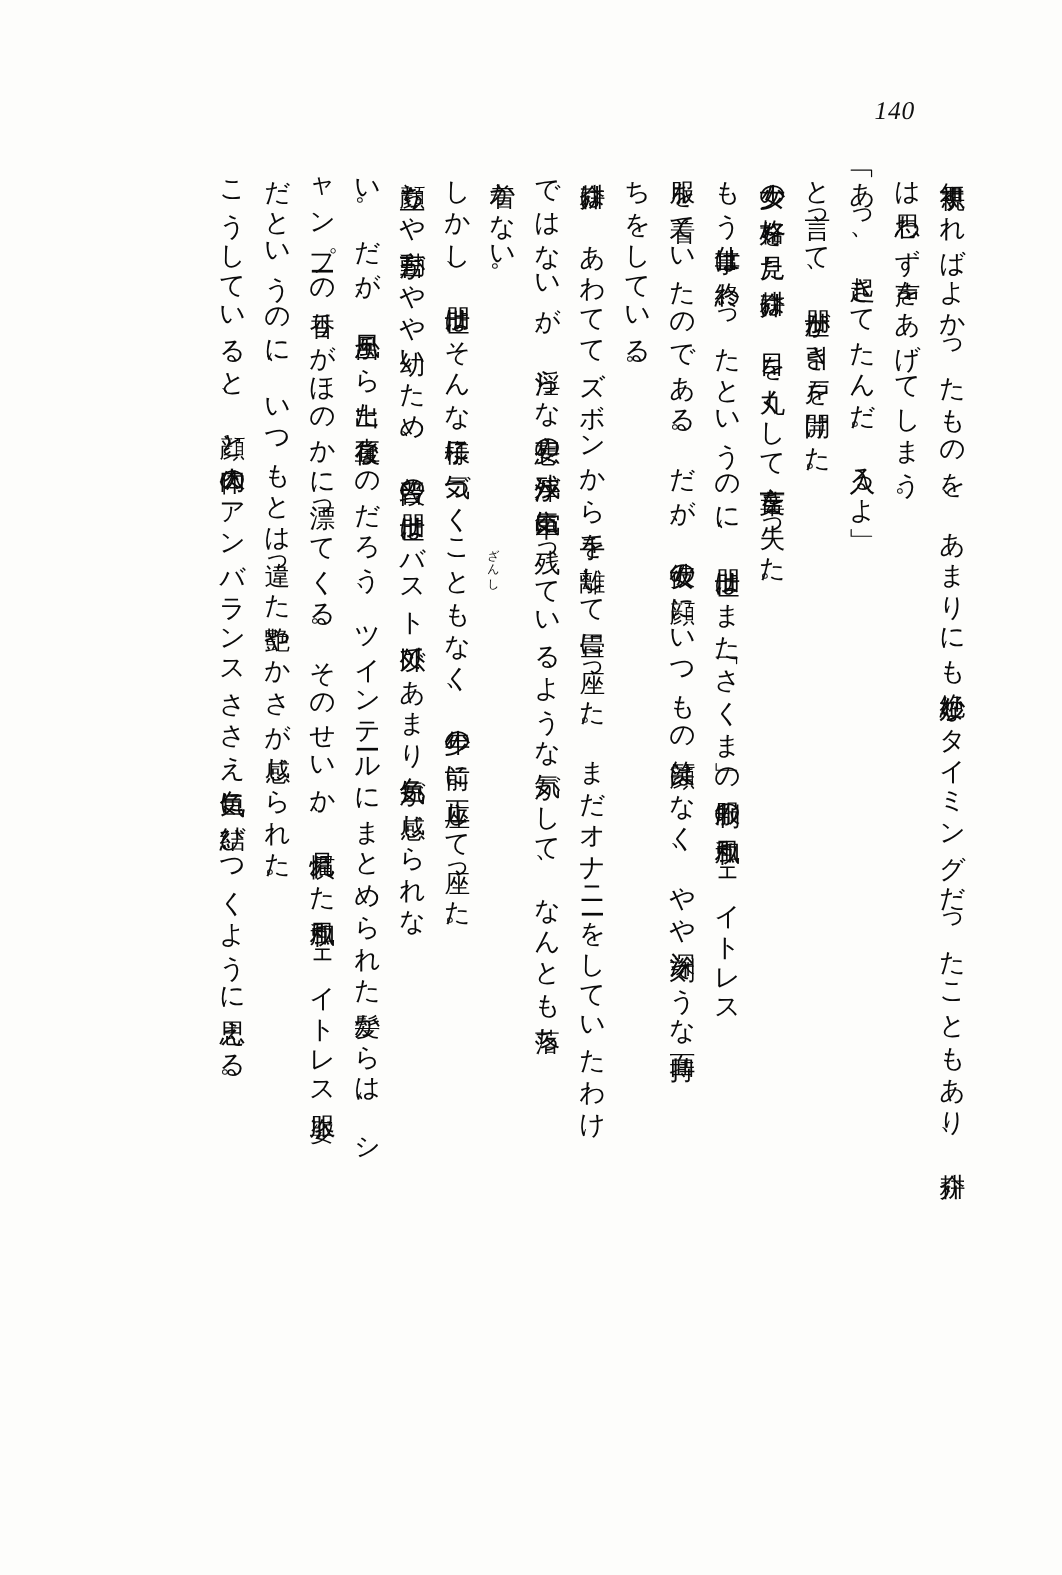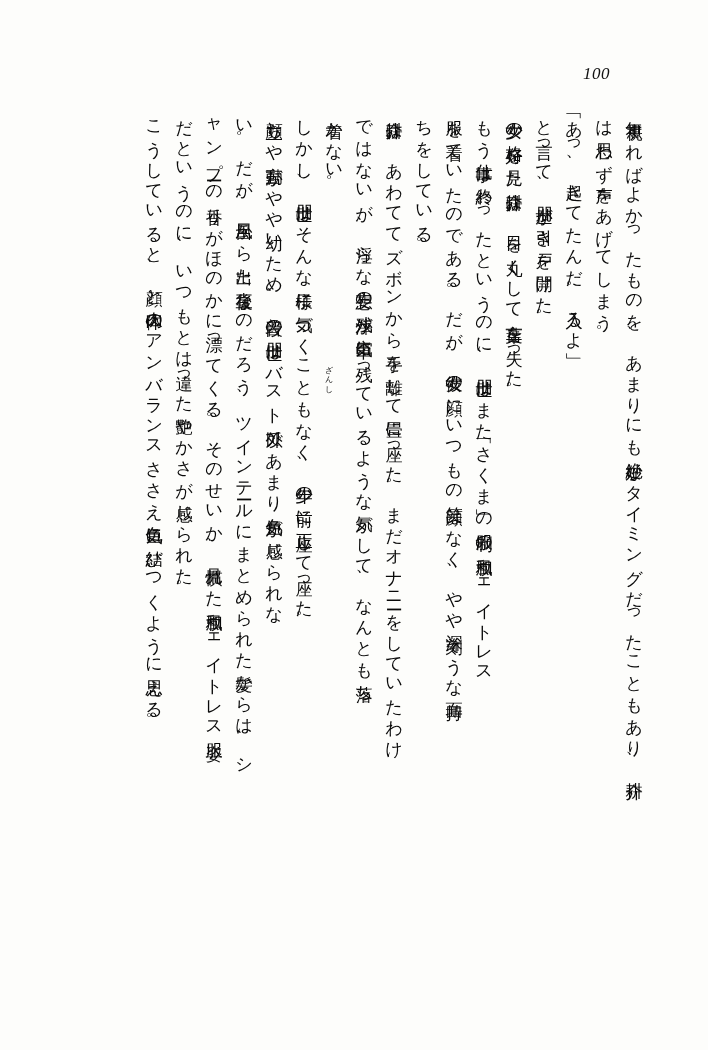--- a/index.html
+++ b/index.html
@@ -71,21 +71,21 @@
   #ruby-zansai {
     top: 360px;
     left: 322px;
   }
 </style>
 </head>
 <body>
 
 <div id="page">
 
-  <div id="page-number">100</div>
+  <div id="page-number">140</div>
 
   <div id="text-block">
     <div class="vline">無視すればよかったものを、あまりにも絶妙なタイミングだったこともあり、耕介</div>
     <div class="vline">は思わず声をあげてしまう。</div>
     <div class="vline">「あっ、起きてたんだ。入るよ」</div>
     <div class="vline">と言って、朋世が引き戸を開けた。</div>
     <div class="vline">少女の格好を見た耕介は、目を丸くして言葉を失った。</div>
     <div class="vline">もう仕事は終わったというのに、朋世はまた「さくま」の制服の和風ウェイトレス</div>
     <div class="vline">服を着ていたのである。だが、彼女の顔にいつもの笑顔はなく、やや深刻そうな面持</div>
     <div class="vline">ちをしている。</div>

